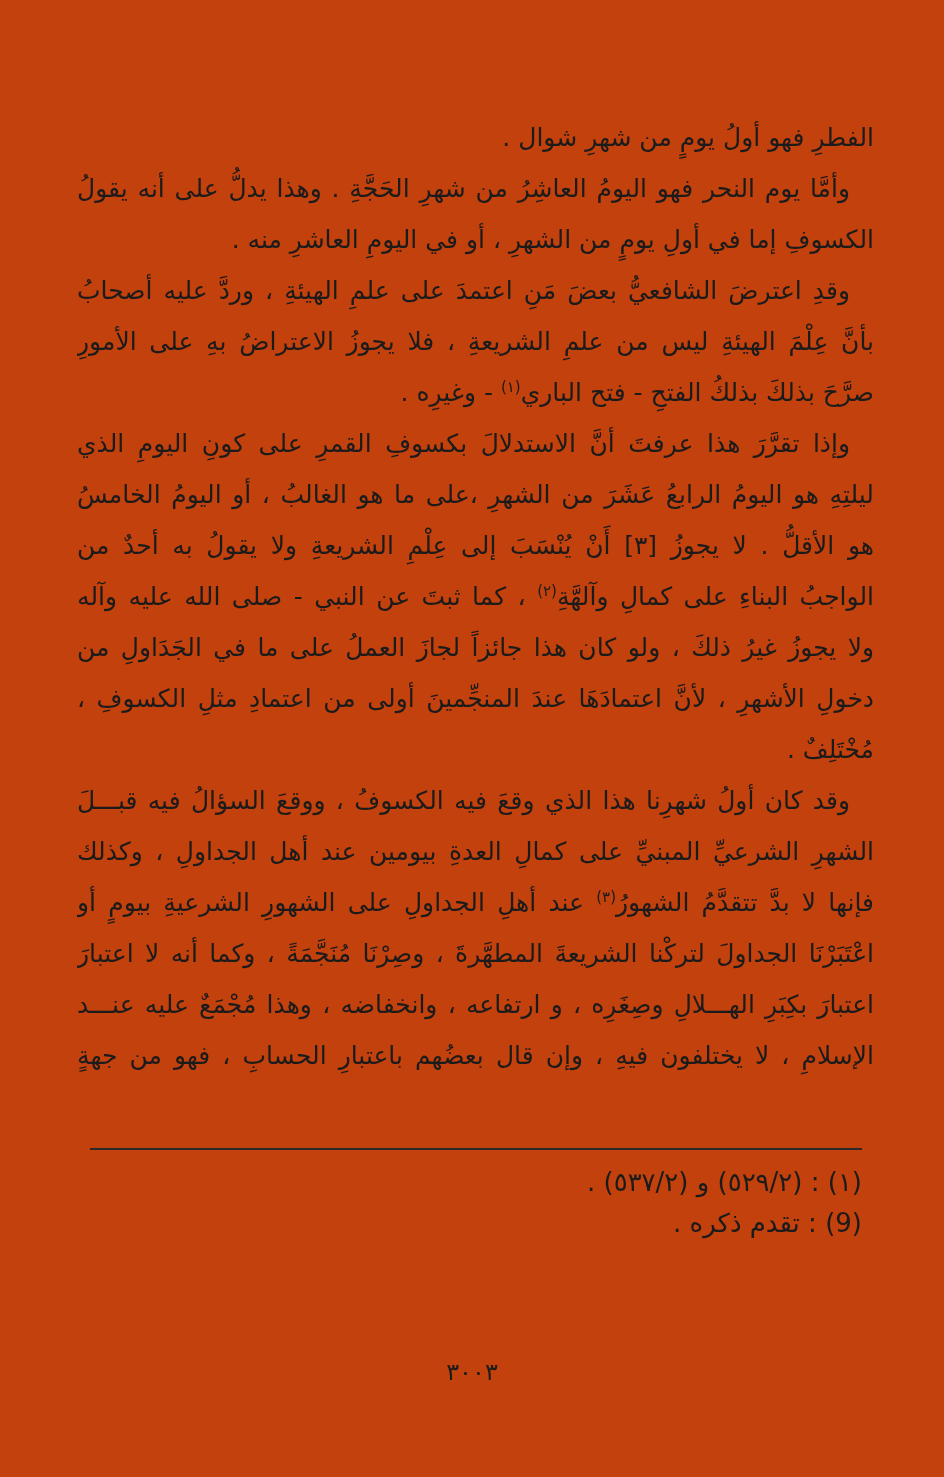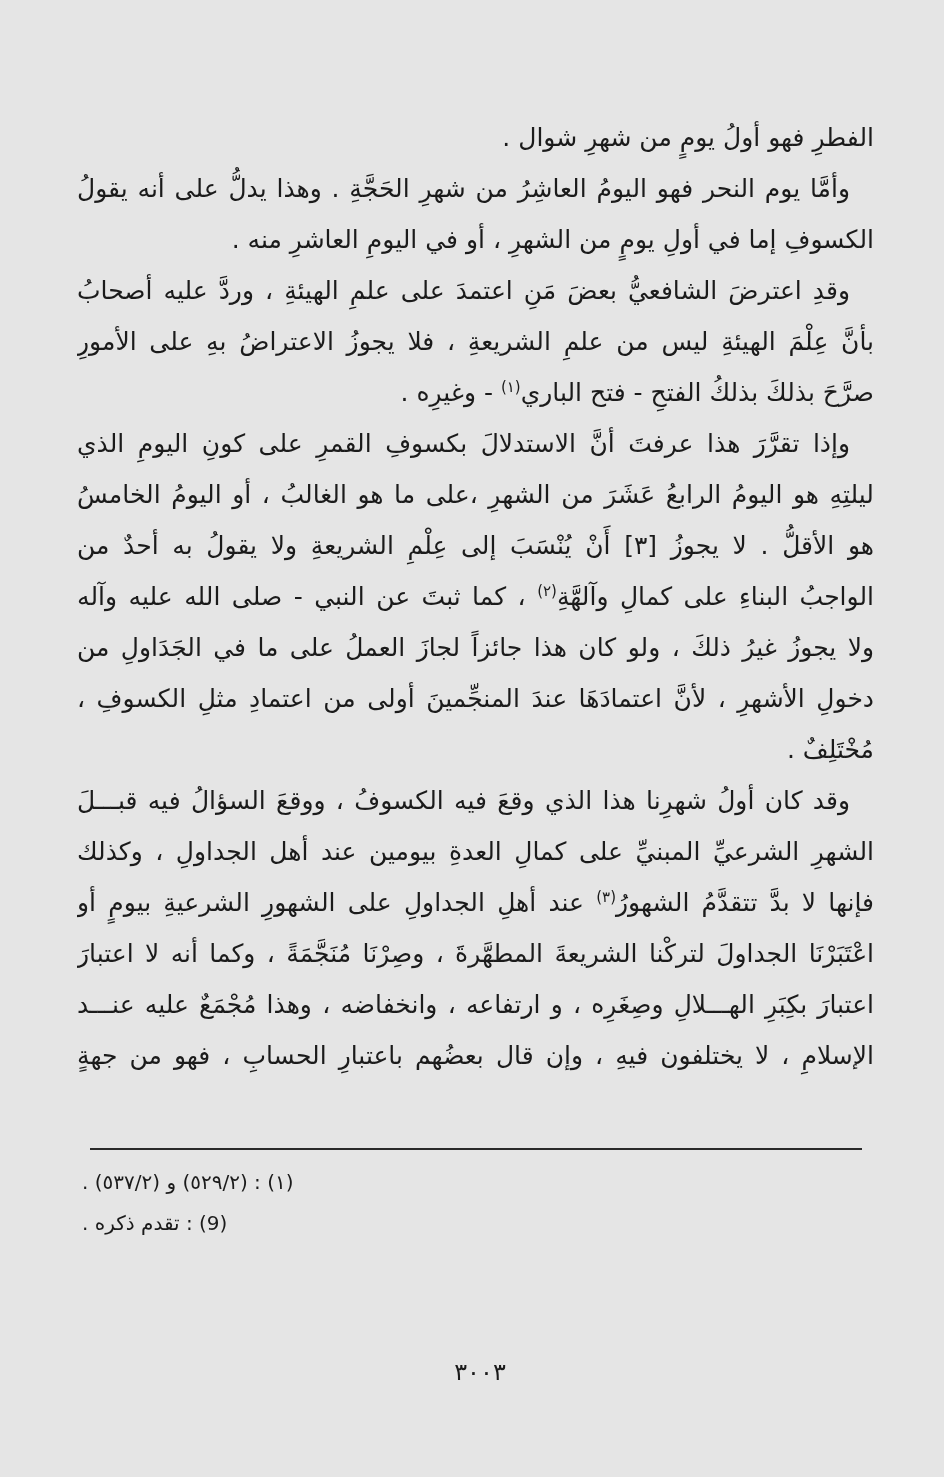--- a/index.html
+++ b/index.html
@@ -1,20 +1,20 @@
 <!DOCTYPE html>
 <html lang="ar" dir="rtl"><head>
 <meta charset="utf-8">
 <style>
   html, body { margin: 0; padding: 0; }
   .page {
     position: relative;
     width: 944px;
     height: 1477px;
-    background: #e5e5e5;
+    background: #c2410c;
     color: #1b1b1b;
     font-family: "DejaVu Sans", sans-serif;
     overflow: hidden;
     direction: rtl;
   }
   .body-text {
     position: absolute;
     top: 112px;
     right: 70px;
     width: 797px;
@@ -46,30 +46,30 @@
     border-top: 2px solid #2a2a2a;
   }
   .footnotes {
     position: absolute;
     top: 1162px;
     right: 82px;
     width: 780px;
     direction: rtl;
   }
   .footnote {
-    font-size: 20px;
+    font-size: 26px;
     line-height: 41px;
     height: 41px;
-    text-align: left;
+    text-align: right;
     overflow: hidden;
   }
   .page-number {
     position: absolute;
     top: 1356px;
-    right: 0;
+    right: 8px;
     width: 928px;
     text-align: center;
     font-size: 24px;
     line-height: 32px;
   }
 </style>
 </head>
 <body>
 
 <div class="page">

